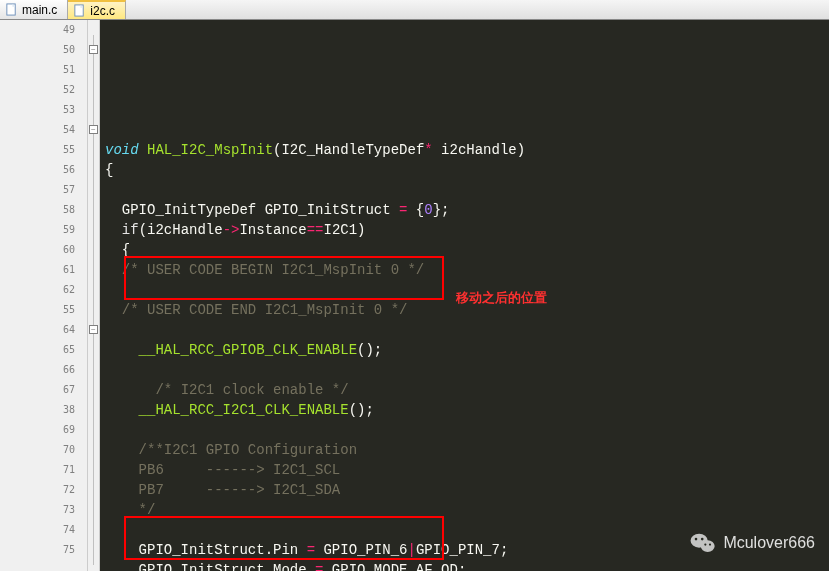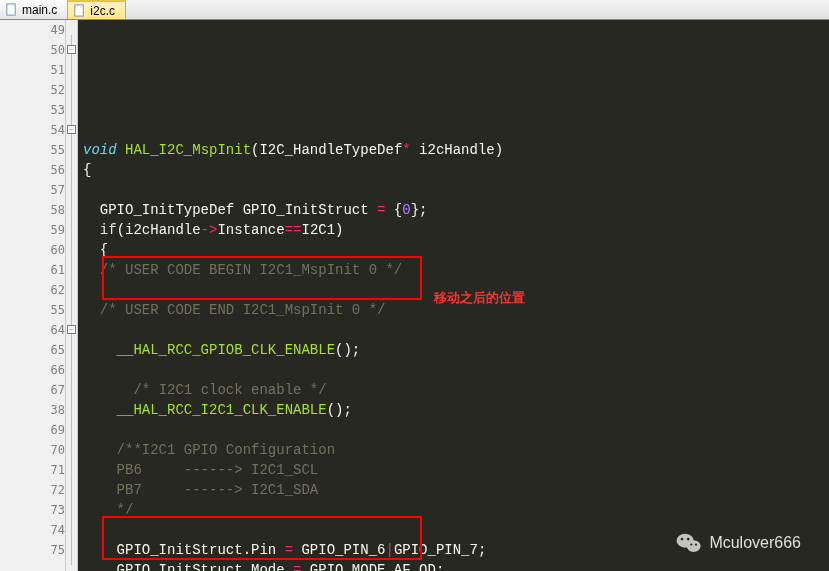--- a/index.html
+++ b/index.html
@@ -36,27 +36,28 @@
 .file-icon {
   width: 14px; height: 14px;
   display: inline-flex; align-items: center; justify-content: center;
 }
 .editor {
   display: flex;
   height: calc(100% - 20px);
   background: #272822;
 }
 .gutter {
-  width: 66px;
+  width: 88px;
   background: #f0f0f0;
   color: #808080;
   text-align: right;
+  padding-right: 12px;
   font-family: Consolas, monospace;
   line-height: 20px;
-  font-size: 12px;
+  font-size: 10px;
   flex-shrink: 0;
   border-right: 1px solid #ccc;
 }
 .ln { height: 20px; position: relative; }
 .fold-margin {
   width: 12px;
   background: #f0f0f0;
   flex-shrink: 0;
   border-right: 1px solid #ccc;
   position: relative;
@@ -103,21 +104,21 @@
   position: absolute;
   color: #ff3030;
   font-family: "Microsoft YaHei", "SimSun", sans-serif;
   font-size: 13px;
   font-weight: bold;
   z-index: 6;
   margin-top: 20px;
 }
 .watermark {
   position: absolute;
-  right: 28px;
+  right: 14px;
   bottom: 14px;
   display: flex;
   align-items: center;
   gap: 6px;
   color: #fff;
   opacity: 0.85;
   font-family: "Microsoft YaHei", sans-serif;
   font-size: 16px;
   z-index: 10;
 }

